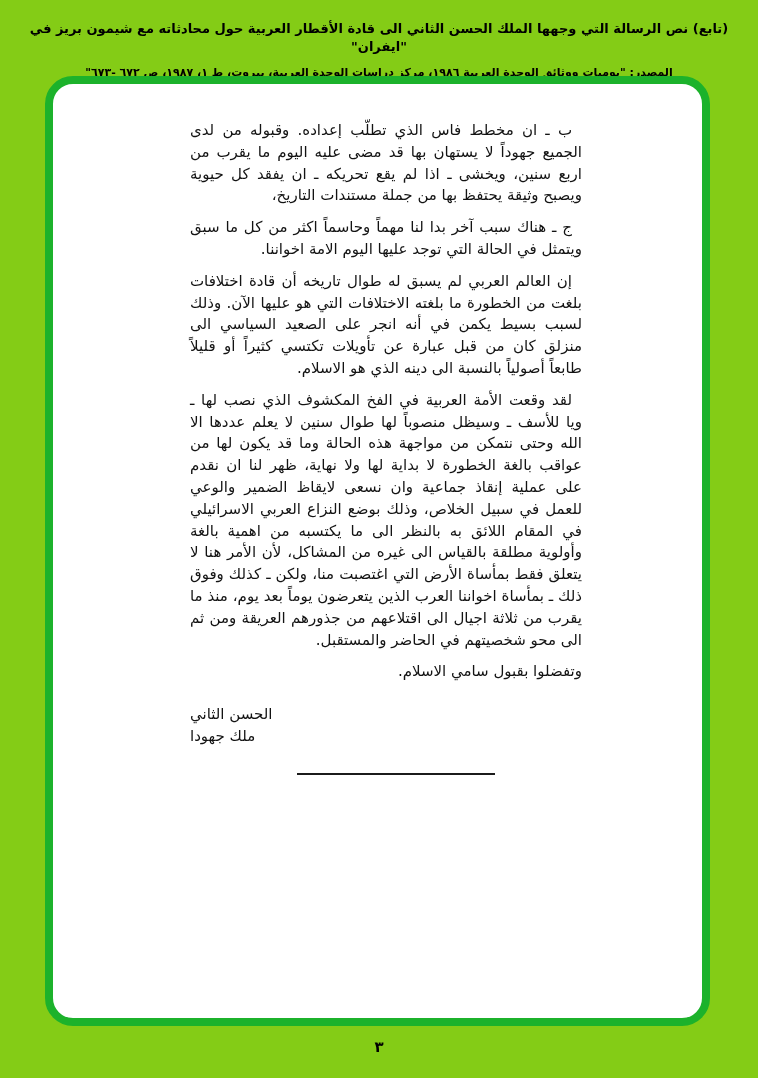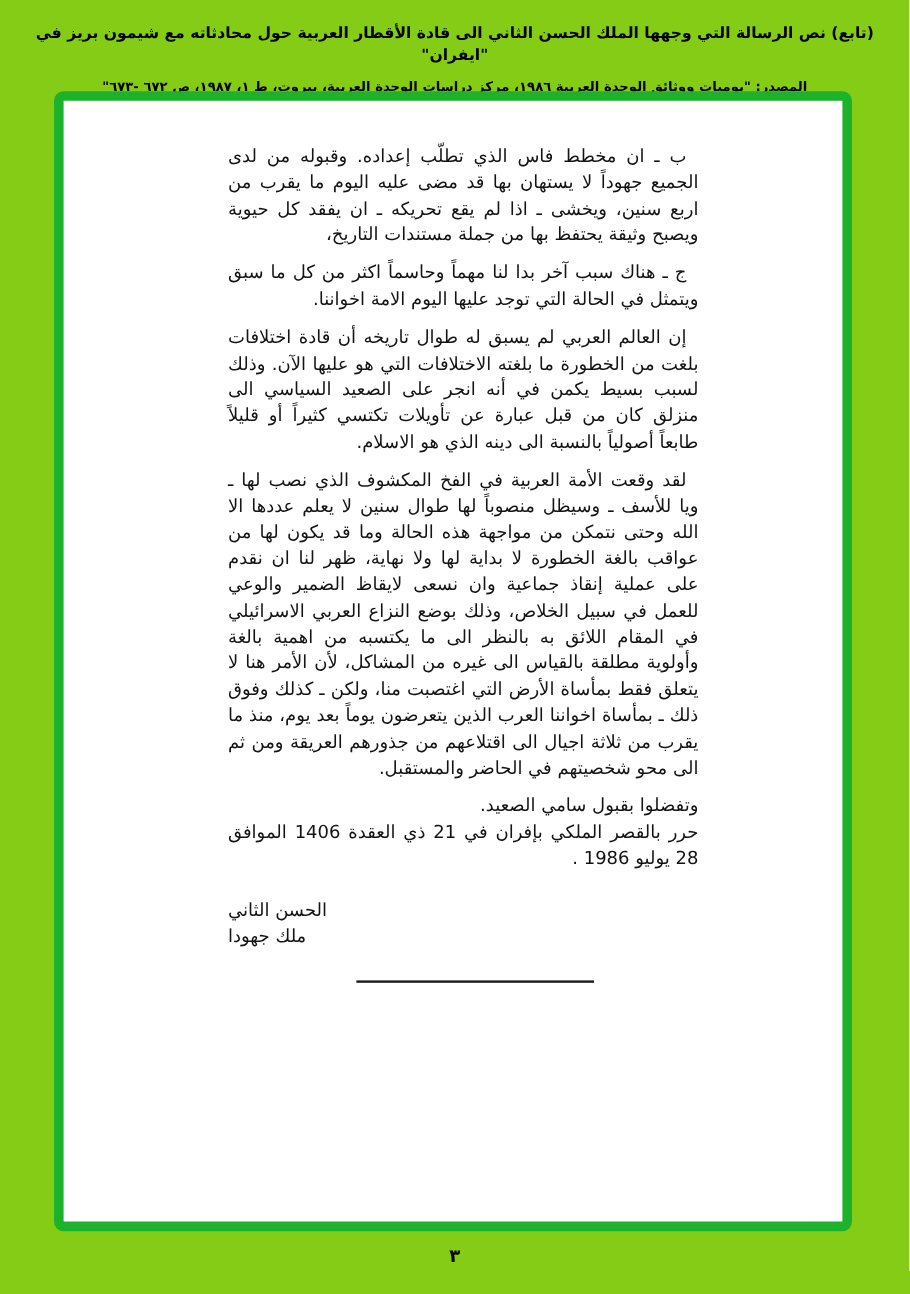--- a/index.html
+++ b/index.html
@@ -41,21 +41,21 @@
   }
   
   .frame {
     position: absolute;
     box-sizing: border-box;
     left: 45px;
     top: 76px;
     width: 665px;
     height: 950px;
     border: 8px solid #0369a1;
-    border-radius: 8px;
+    border-radius: 28px;
     background: #ffffff;
   }
   
   .letter {
     position: absolute;
     left: 137px;   
     top: 36px;
     width: 392px;
     direction: rtl;
     text-align: justify;
@@ -110,23 +110,22 @@
     <div class="letter">
 
       <p>ب ـ ان مخطط فاس الذي تطلّب إعداده. وقبوله من لدى الجميع جهوداً لا يستهان بها قد مضى عليه اليوم ما يقرب من اربع سنين، ويخشى ـ اذا لم يقع تحريكه ـ ان يفقد كل حيوية ويصبح وثيقة يحتفظ بها من جملة مستندات التاريخ،</p>
 
       <p>ج ـ هناك سبب آخر بدا لنا مهماً وحاسماً اكثر من كل ما سبق ويتمثل في الحالة التي توجد عليها اليوم الامة اخواننا.</p>
 
       <p>إن العالم العربي لم يسبق له طوال تاريخه أن قادة اختلافات بلغت من الخطورة ما بلغته الاختلافات التي هو عليها الآن. وذلك لسبب بسيط يكمن في أنه انجر على الصعيد السياسي الى منزلق كان من قبل عبارة عن تأويلات تكتسي كثيراً أو قليلاً طابعاً أصولياً بالنسبة الى دينه الذي هو الاسلام.</p>
 
       <p>لقد وقعت الأمة العربية في الفخ المكشوف الذي نصب لها ـ ويا للأسف ـ وسيظل منصوباً لها طوال سنين لا يعلم عددها الا الله وحتى نتمكن من مواجهة هذه الحالة وما قد يكون لها من عواقب بالغة الخطورة لا بداية لها ولا نهاية، ظهر لنا ان نقدم على عملية إنقاذ جماعية وان نسعى لايقاظ الضمير والوعي للعمل في سبيل الخلاص، وذلك بوضع النزاع العربي الاسرائيلي في المقام اللائق به بالنظر الى ما يكتسبه من اهمية بالغة وأولوية مطلقة بالقياس الى غيره من المشاكل، لأن الأمر هنا لا يتعلق فقط بمأساة الأرض التي اغتصبت منا، ولكن ـ كذلك وفوق ذلك ـ بمأساة اخواننا العرب الذين يتعرضون يوماً بعد يوم، منذ ما يقرب من ثلاثة اجيال الى اقتلاعهم من جذورهم العريقة ومن ثم الى محو شخصيتهم في الحاضر والمستقبل.</p>
 
-      <p class="no-indent">وتفضلوا بقبول سامي الصعيد.</p>
+      <p class="no-indent">وتفضلوا بقبول سامي الاسلام.</p>
 
-      <p class="no-indent">حرر بالقصر الملكي بإفران في 21 ذي العقدة 1406 الموافق 28 يوليو 1986 .</p>
 
       <div class="signature">
         <span class="sig-line">الحسن الثاني</span>
         <span class="sig-line">ملك جهودا</span>
       </div>
 
       <div class="rule"></div>
 
     </div>
   </div>

